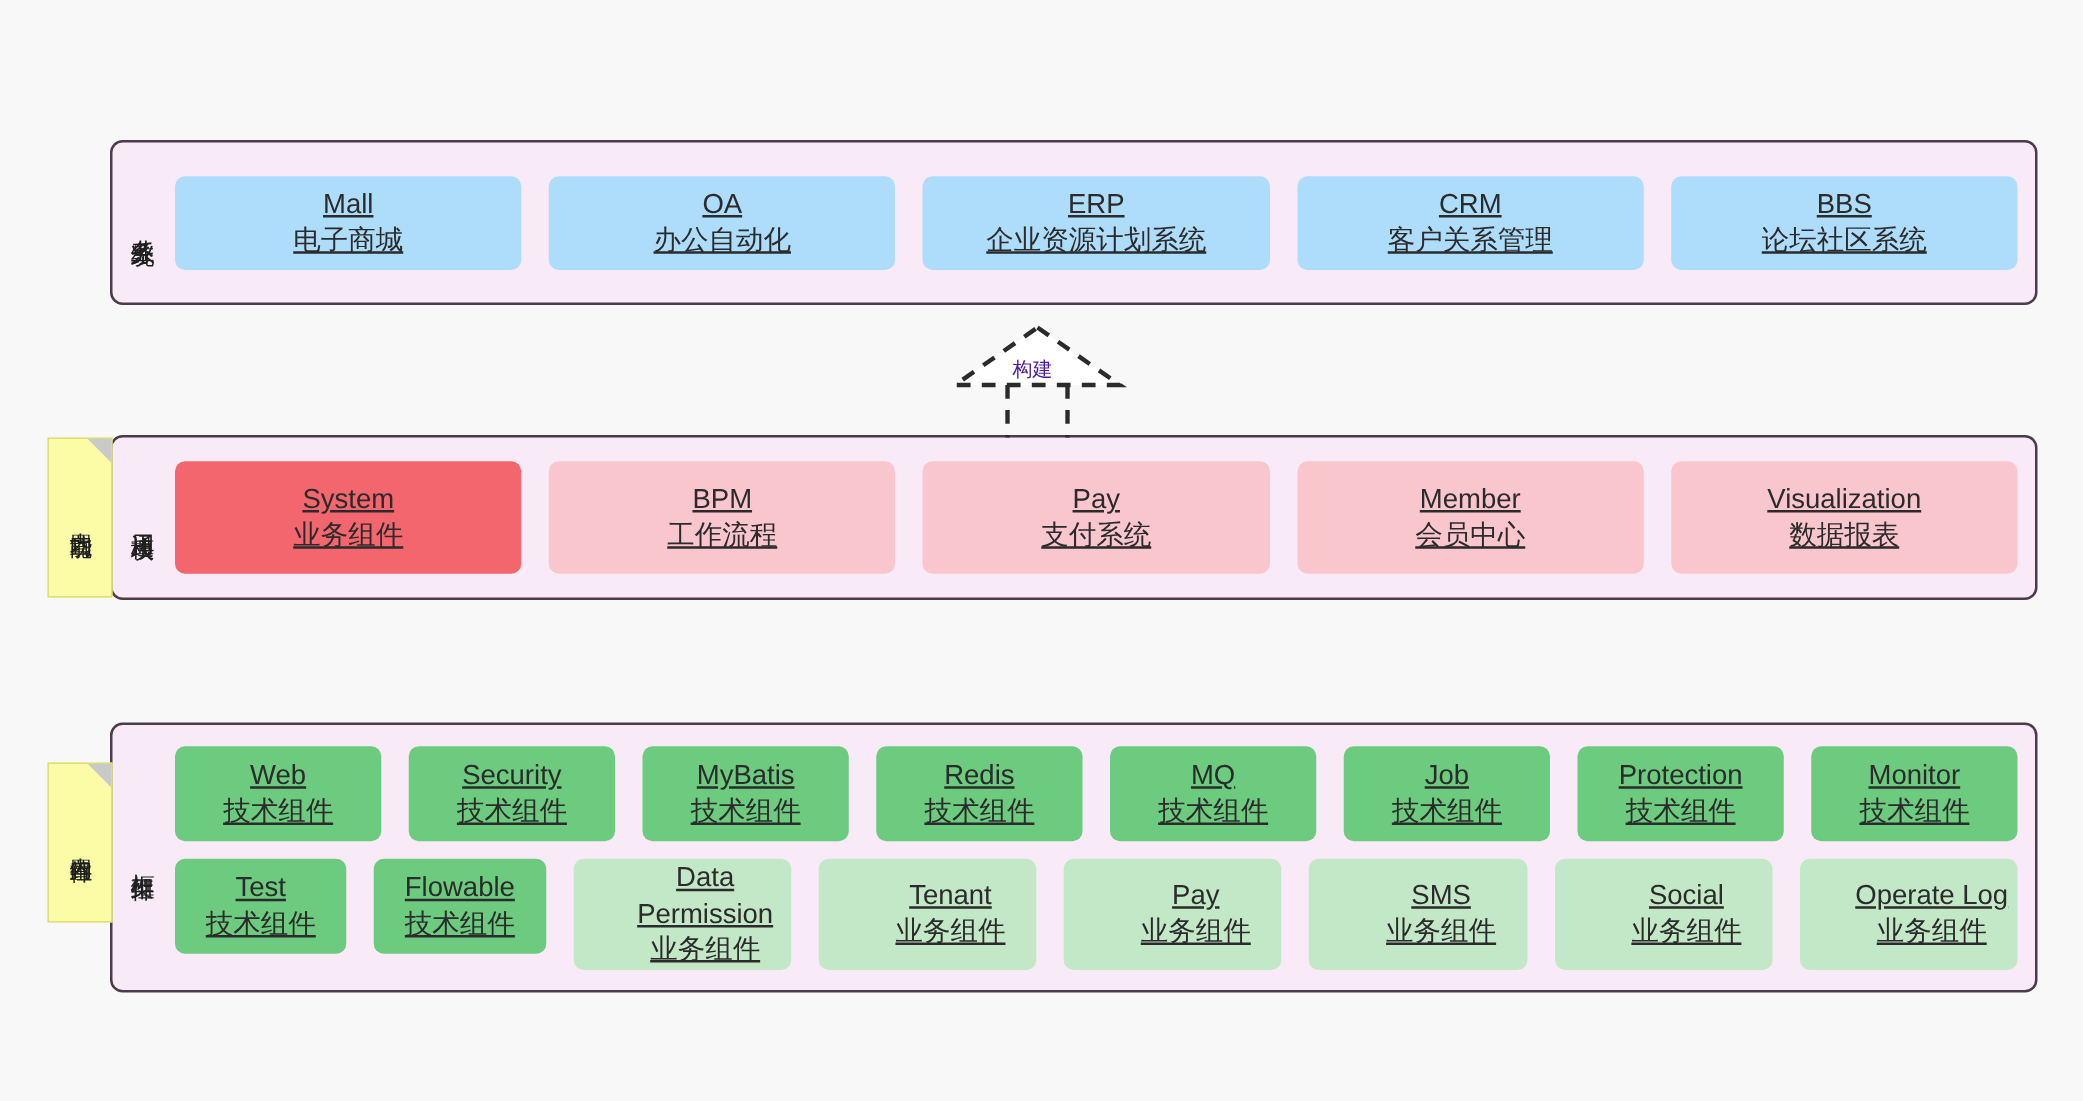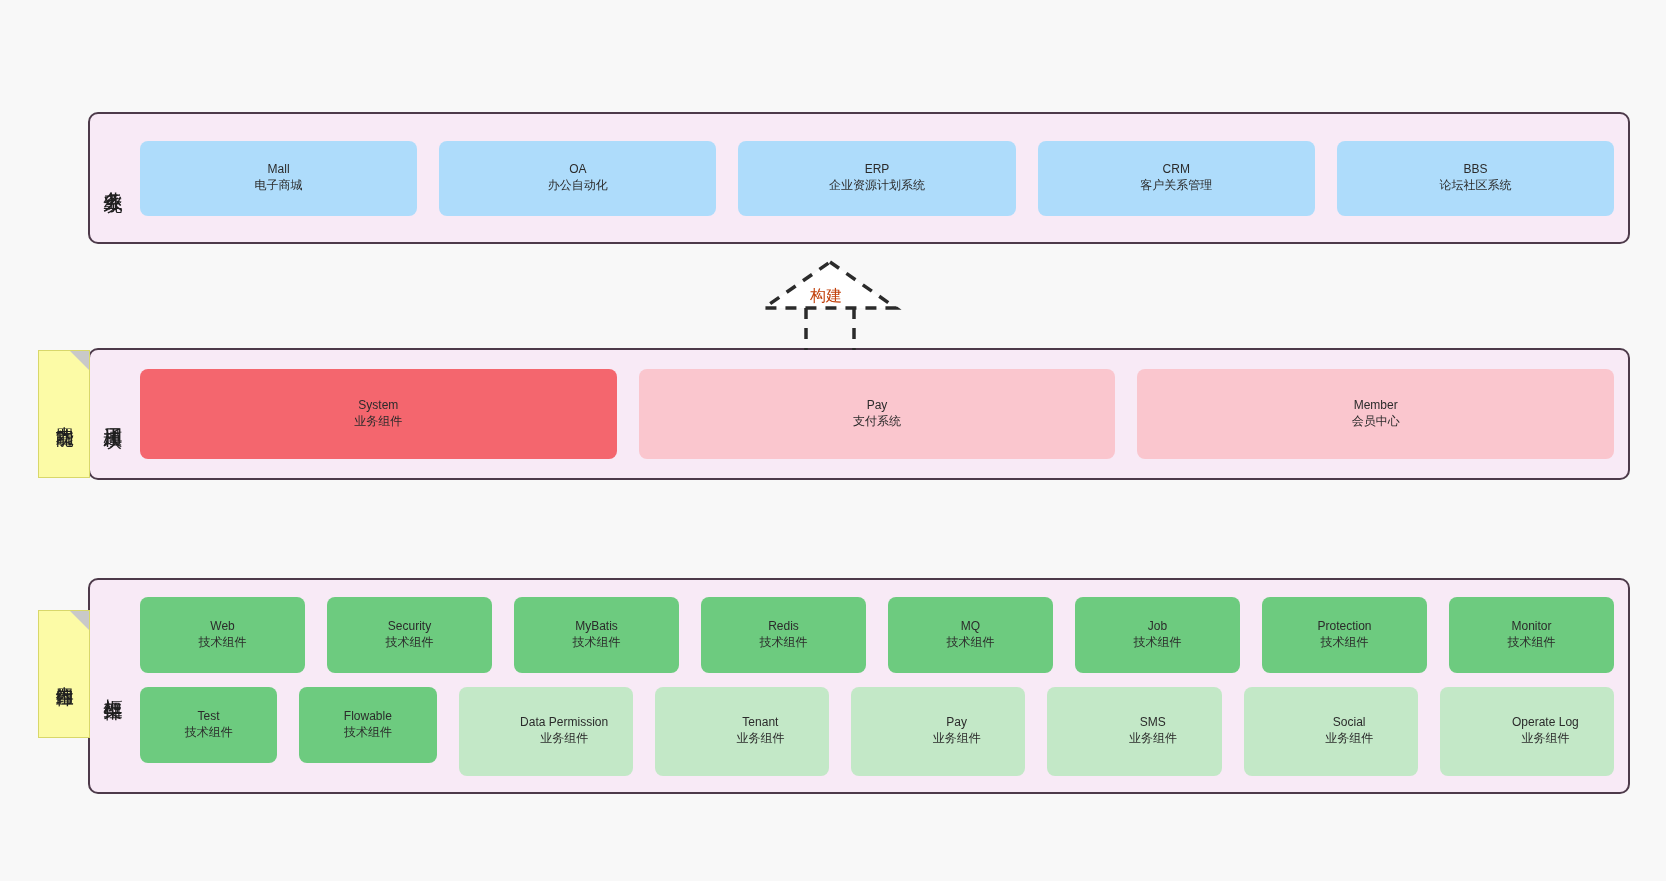--- a/index.html
+++ b/index.html
@@ -65,26 +65,27 @@
 
   
   .node {
     flex: 1 1 0;
     border-radius: 8px;
     display: flex;
     flex-direction: column;
     align-items: center;
     justify-content: center;
     text-align: center;
-    font-size: 12px;
+    font-size: 22px;
     line-height: 1.30;
     color: #2b2b2b;
     box-sizing: border-box;
     padding: 6px 4px;
     min-width: 0;
+    text-decoration: underline;
   }
   .node .en { white-space: normal; }
   .node .cn { white-space: nowrap; }
 
   .node.blue        { background: #aedcfb; height: 75px; }
   .node.red         { background: #f4666e; height: 90px; }
   .node.pink        { background: #fac6ce; height: 90px; }
   .node.green       { background: #6dcb7f; height: 76px; }
   .node.lightgreen  { background: #c3e8c7; height: 89px; padding-left: 41px; }
 
@@ -119,21 +120,21 @@
 
   
   .uml-arrow {
     position: absolute;
     z-index: 2;
   }
   .uml-arrow svg { display: block; overflow: visible; }
   .uml-label {
     position: absolute;
     font-size: 16px;
-    color: #c2410c;
+    color: #4c1d95;
     background: transparent;
     white-space: nowrap;
     user-select: none;
     text-align: center;
   }
 </style>
 </head>
 <body>
 
 <div class="canvas">
@@ -186,27 +187,35 @@
   <div class="layer" id="layer-common" style="left:88px; top:348px; width:1542px; height:132px;">
     <div class="layer-title">通用模块</div>
     <div class="layer-body">
       <div class="row">
 
         <div class="node red">
           <span class="en">System</span>
           <span class="cn">业务组件</span>
         </div>
         <div class="node pink">
+          <span class="en">BPM</span>
+          <span class="cn">工作流程</span>
+        </div>
+        <div class="node pink">
           <span class="en">Pay</span>
           <span class="cn">支付系统</span>
         </div>
         <div class="node pink">
           <span class="en">Member</span>
           <span class="cn">会员中心</span>
         </div>
+        <div class="node pink">
+          <span class="en">Visualization</span>
+          <span class="cn">数据报表</span>
+        </div>
 
       </div>
     </div>
   </div>
 
 
   <div class="sticky" style="left:38px; top:610px; height:128px;">
     <span class="fold"></span>
     <span>内置组件</span>
   </div>

